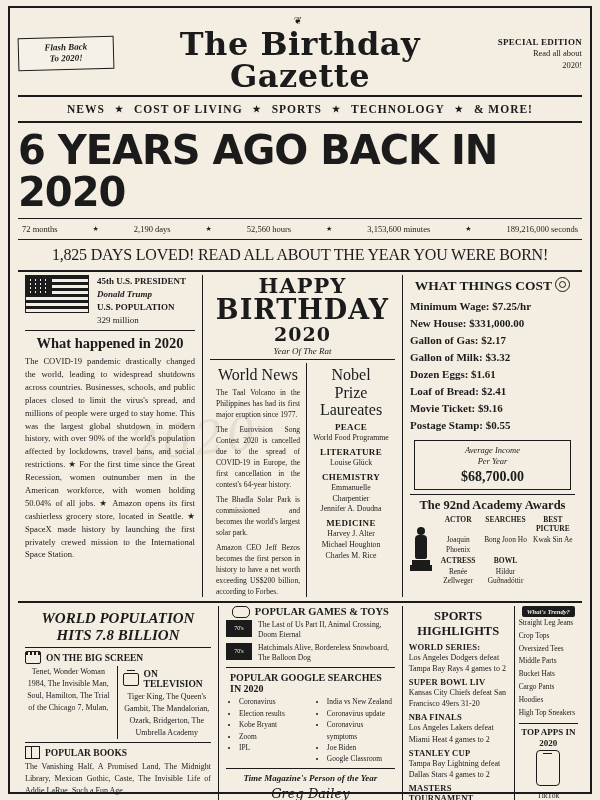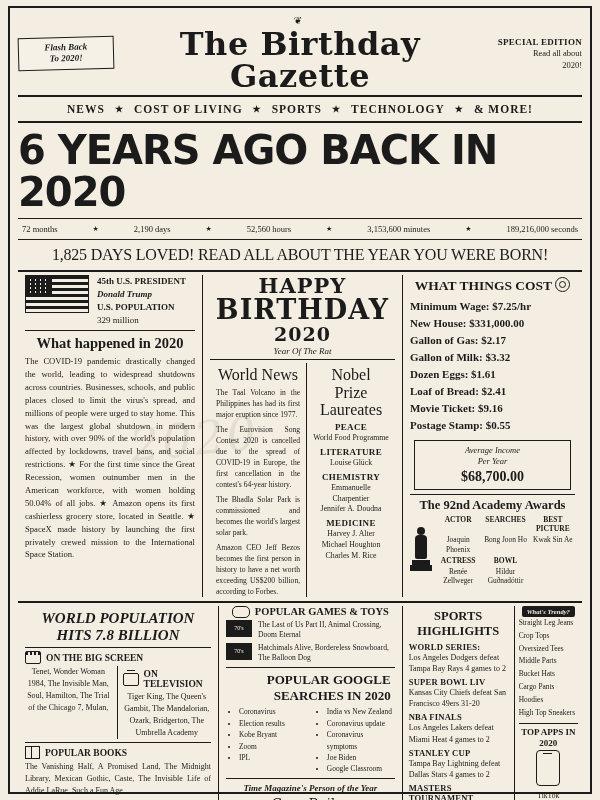--- a/index.html
+++ b/index.html
@@ -127,21 +127,21 @@
   .film{width:14px;height:11px;border:1.5px solid #1b1b1b;border-radius:2px;flex:0 0 14px;
     background:repeating-linear-gradient(to right,#1b1b1b 0 2px,transparent 2px 4px);
     background-size:100% 3px;background-repeat:no-repeat;background-position:0 0,0 8px;}
   .book{width:13px;height:11px;border:1.5px solid #1b1b1b;flex:0 0 13px;position:relative;}
   .book:after{content:"";position:absolute;left:5px;top:0;bottom:0;border-left:1.5px solid #1b1b1b;}
   .twocol-txt{font-size:8px;line-height:1.5;text-align:center;}
   .games-head{display:flex;align-items:center;gap:5px;justify-content:center;font-weight:bold;font-size:10.5px;margin-bottom:2px;}
   .ctrl{width:16px;height:10px;border:1.5px solid #1b1b1b;border-radius:5px;flex:0 0 16px;}
   .game-row{display:flex;gap:6px;align-items:flex-start;font-size:7.6px;line-height:1.4;margin-bottom:2px;}
   .thumb{width:26px;height:17px;background:#1b1b1b;color:#f4eee2;font-size:6px;display:flex;align-items:center;justify-content:center;flex:0 0 26px;}
-  .srch-title{font-weight:bold;font-size:13px;text-align:right;margin:4px 4px 2px;}
+  .srch-title{font-weight:bold;font-size:10px;text-align:left;margin:4px 4px 2px;}
   .srch{display:flex;font-size:7.4px;line-height:1.55;gap:7px;}
   .srch ul{margin:0;padding-left:13px;}
   .person-title{font-weight:bold;font-size:9px;text-align:center;font-style:italic;line-height:1.3;margin-top:4px;}
   .person-name{text-align:center;font-size:13px;font-family:"DejaVu Serif",serif;font-style:italic;margin:1px 0 2px;}
   .tiny{font-size:6.2px;line-height:1.4;text-align:justify;}
   .sports-title{font-weight:bold;font-size:12.5px;text-align:center;margin:3px 0 3px;}
   .sp-cat{font-weight:bold;font-size:8.6px;margin-top:3px;letter-spacing:.2px;}
   .sp-txt{font-size:8px;line-height:1.4;}
   .trend-head{display:flex;align-items:center;gap:4px;justify-content:center;}
   .tag{background:#1b1b1b;color:#f4eee2;font-size:6.6px;font-style:italic;padding:2px 5px;border-radius:2px;font-weight:bold;}

